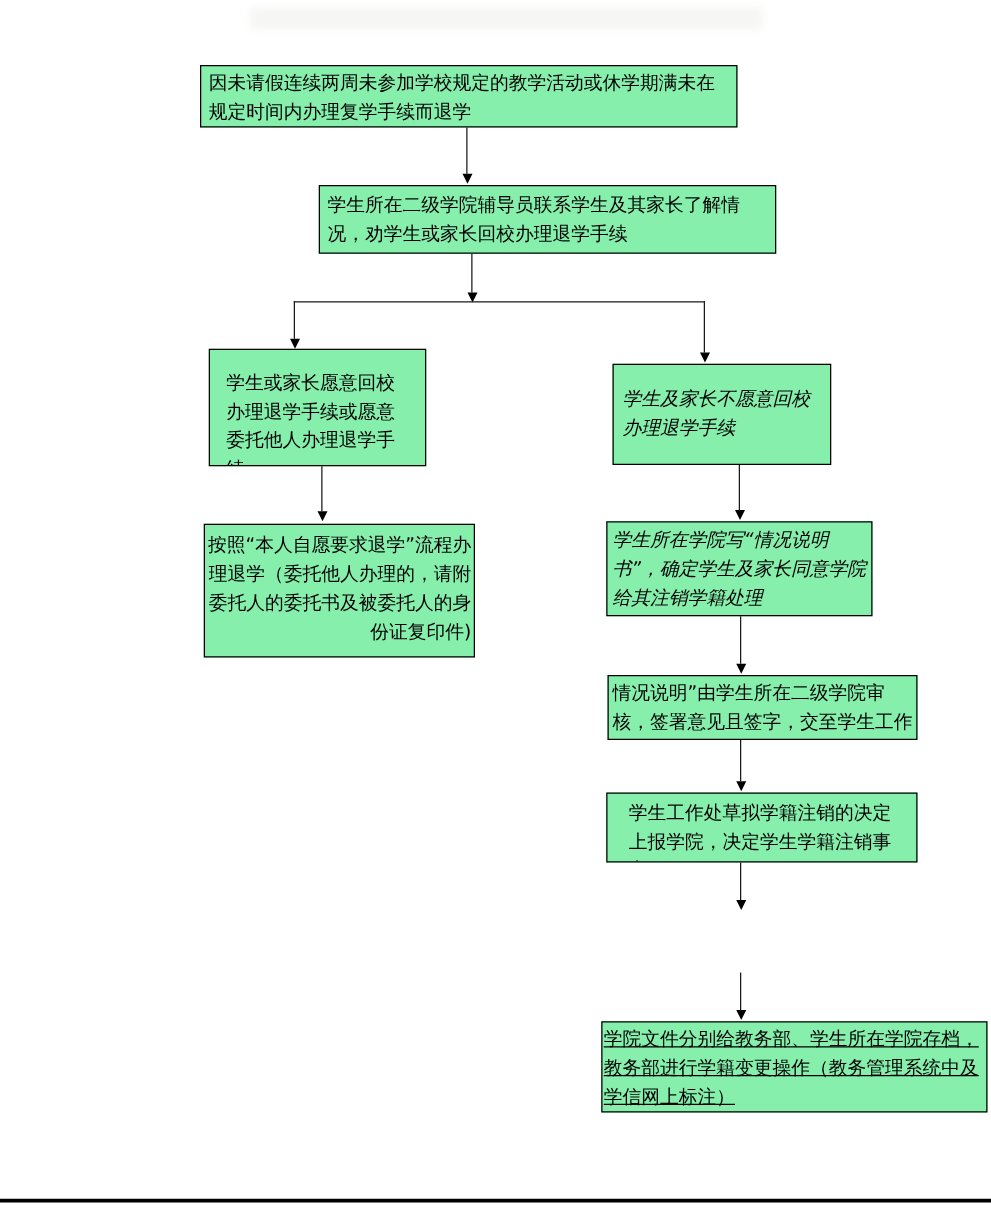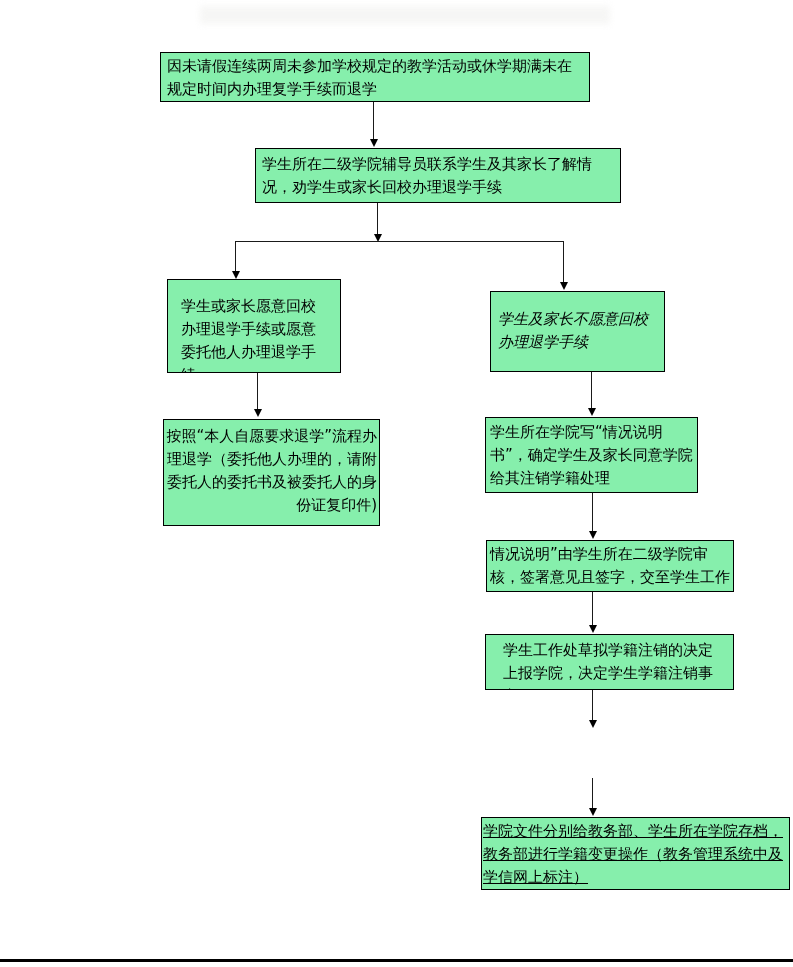--- a/index.html
+++ b/index.html
@@ -70,21 +70,21 @@
   <div class="node" style="left:490px;top:291px;width:175px;height:81px;padding:16px 7px;font-style:italic;">学生及家长不愿意回校办理退学手续</div>
 
   <div class="vl" style="left:257px;top:373px;height:36px;"></div>
   <div class="ah" style="left:254px;top:409px;"></div>
 
   <div class="node" style="left:163px;top:419px;width:217px;height:107px;padding:5px 2px;text-align:right;">按照“本人自愿要求退学”流程办理退学（委托他人办理的，请附委托人的委托书及被委托人的身份证复印件)</div>
 
   <div class="vl" style="left:591px;top:372px;height:36px;"></div>
   <div class="ah" style="left:588px;top:408px;"></div>
 
-  <div class="node" style="left:485px;top:417px;width:213px;height:76px;padding:3px 4px;">学生所在学院写“情况说明书”，确定学生及家长同意学院给其注销学籍处理</div>
+  <div class="node" style="left:485px;top:417px;width:213px;height:76px;padding:3px 4px;font-style:italic;">学生所在学院写“情况说明书”，确定学生及家长同意学院给其注销学籍处理</div>
 
   <div class="vl" style="left:592px;top:493px;height:38px;"></div>
   <div class="ah" style="left:589px;top:531px;"></div>
 
   <div class="node" style="left:486px;top:540px;width:248px;height:52px;padding:2px 3px;">情况说明”由学生所在二级学院审核，签署意见且签字，交至学生工作处</div>
 
   <div class="vl" style="left:592px;top:592px;height:33px;"></div>
   <div class="ah" style="left:589px;top:625px;"></div>
 
   <div class="node" style="left:485px;top:634px;width:249px;height:56px;padding:4px 17px;">学生工作处草拟学籍注销的决定上报学院，决定学生学籍注销事宜</div>

